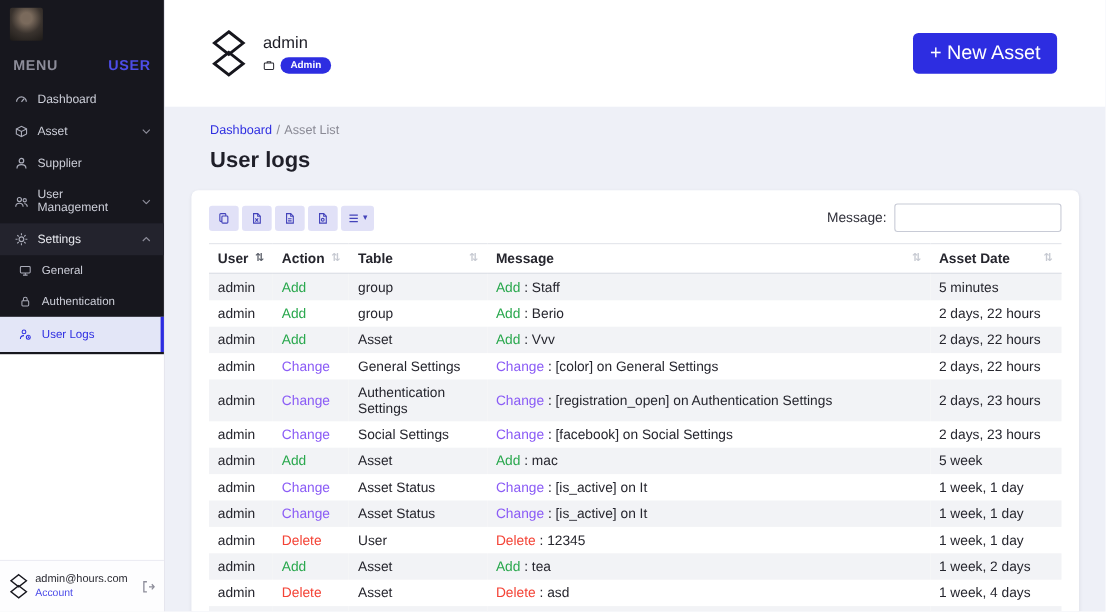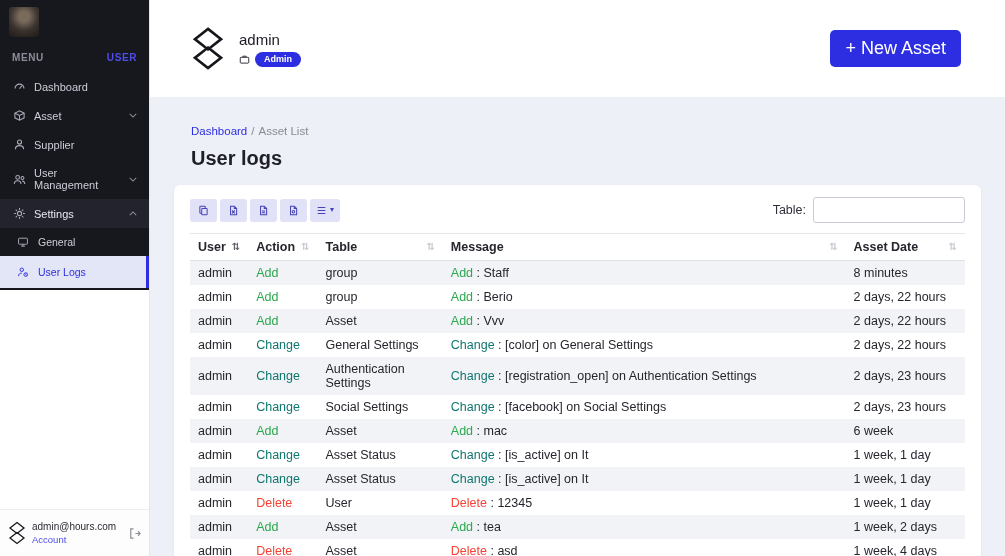--- a/index.html
+++ b/index.html
@@ -5,21 +5,21 @@
   * { margin:0; padding:0; box-sizing:border-box; }
   html,body { width:1005px; height:556px; overflow:hidden; }
   body { font-family:"Liberation Sans","DejaVu Sans",sans-serif; background:#eef0f7; color:#212529; }
   .app { display:flex; width:1005px; height:556px; }
 
   
   .sidebar { width:150px; flex-shrink:0; background:#ffffff; display:flex; flex-direction:column; border-right:1px solid #e6e6ee; }
   .sidebar-dark { background:#17171e; color:#c7c9d3; padding-bottom:2px; }
   .avatar-wrap { padding:7px 9px 2px; }
   .avatar { width:30px; height:30px; border-radius:2px; background:radial-gradient(circle at 50% 32%, #7a6a5c 0 20%, #3a332e 55%, #1d1a18 100%); cursor:pointer; }
-  .menu-head { display:flex; justify-content:space-between; align-items:center; padding:13px 12px 9px; font-size:10px; font-weight:bold; letter-spacing:.6px; color:#8d8d9a; }
+  .menu-head { display:flex; justify-content:space-between; align-items:center; padding:13px 12px 9px; font-size:13px; font-weight:bold; letter-spacing:.6px; color:#8d8d9a; }
   .menu-head .user-lbl { color:#4d4de8; }
   .nav-item { display:flex; align-items:center; gap:8px; padding:8px 12px; font-size:11px; color:#ccced8; cursor:pointer; }
   .nav-item .nicon { display:flex; width:14px; justify-content:center; color:#a9abb8; flex-shrink:0; }
   .nav-item .chev { margin-left:auto; color:#8d8d9a; display:flex; }
   .nav-item.settings-open { background:#23232d; color:#e8e9ef; }
   .sub-item { padding:8px 12px 8px 16px; font-size:10.5px; }
   .sub-item.active { background:#e3e6f7; color:#2d2de1; border-right:3px solid #2d2de1; padding-top:10px; padding-bottom:10px; }
   .sub-item.active .nicon { color:#2d2de1; }
   .sidebar-footer { margin-top:auto; display:flex; align-items:center; gap:6px; padding:11px 8px; border-top:1px solid #ececf3; background:#fdfdfe; }
   .footer-logo { color:#17171e; display:flex; flex-shrink:0; }
@@ -32,21 +32,21 @@
   .main { flex:1; display:flex; flex-direction:column; min-width:0; }
   .topbar { height:97px; background:#fff; display:flex; align-items:center; padding:0 44px 0 41px; flex-shrink:0; }
   .brand-logo { color:#16161d; display:flex; }
   .user-block { margin-left:14px; display:flex; flex-direction:column; gap:4px; }
   .user-name { font-size:15px; color:#1b1b24; }
   .badge-row { display:flex; align-items:center; gap:5px; }
   .badge-icon { color:#2b2b33; display:flex; }
   .role-badge { background:#2d2de1; color:#fff; font-size:9px; font-weight:bold; padding:2.5px 9px; border-radius:9px; cursor:pointer; }
   .new-asset-btn { margin-left:auto; background:#2d2de1; color:#fff; border:none; border-radius:5px; font-size:18px; padding:8px 15px; cursor:pointer; font-family:inherit; }
 
-  .content { flex:1; padding:26px 24px 0; overflow:hidden; }
+  .content { flex:1; padding:14px 24px 0; overflow:hidden; }
   .breadcrumb { font-size:11.5px; margin:2px 0 10px 17px; }
   .breadcrumb .bc-link { color:#2d2de1; cursor:pointer; text-decoration:none; }
   .breadcrumb .bc-sep { color:#8a8a95; margin:0 4px; }
   .breadcrumb .bc-current { color:#8a8a95; }
   .page-title { font-size:20px; font-weight:bold; color:#1f1f29; margin:0 0 15px 17px; }
 
   .card { background:#fff; border-radius:6px; padding:12px 16px 16px; box-shadow:0 1px 3px rgba(30,30,60,.07); }
   .card-toolbar { display:flex; align-items:center; margin-bottom:10px; }
   .export-group { display:flex; gap:3px; }
   .export-btn { height:23px; min-width:27px; padding:0 6px; background:#e1e1f7; border:none; border-radius:3px; color:#4343ba; display:flex; align-items:center; justify-content:center; gap:3px; cursor:pointer; }
@@ -56,21 +56,21 @@
   .search-input { width:152px; height:26px; border:1px solid #c8cbd6; border-radius:3px; margin-left:7px; padding:0 7px; font-size:12px; font-family:inherit; outline:none; }
 
   table.log-table { width:100%; border-collapse:collapse; font-size:12.5px; }
   .log-table thead th { text-align:left; font-weight:bold; color:#26262e; padding:6px 8px; border-top:1px solid #e3e5ea; border-bottom:1px solid #dfe2e8; cursor:pointer; }
   .th-inner { display:flex; align-items:center; justify-content:space-between; gap:6px; }
   .sort-ic { font-size:10px; color:#c7cad2; line-height:1; }
   .sort-ic.active { color:#5d616b; }
   .log-table tbody td { padding:5px 8px; color:#26262e; }
   .log-table tbody tr:nth-child(odd) { background:#f2f3f6; }
   .act-add { color:#2aa84e;text-align:right; }
-  .act-change { color:#0f766e; }
+  .act-change { color:#8b5cf6; }
   .act-delete { color:#f44336; }
 
   svg { display:block; }
 </style>
 </head>
 <body>
 
 <div class="app">
 
   <aside class="sidebar">
@@ -154,20 +154,29 @@
         <span class="nicon">
           <svg width="12" height="12" viewBox="0 0 14 14" fill="none" stroke="currentColor" stroke-width="1.1">
               <rect x="1.8" y="2.6" width="10.4" height="7" rx="1"></rect>
               <path d="M7 9.6v2.2M4.6 11.8h4.8"></path>
             </svg>
         </span>
         <span class="nlabel">General</span>
       </div>
 
 
+      <div class="nav-item sub-item">
+        <span class="nicon">
+          <svg width="12" height="12" viewBox="0 0 14 14" fill="none" stroke="currentColor" stroke-width="1.1">
+              <rect x="3.4" y="6.3" width="7.2" height="5.6" rx="1"></rect>
+              <path d="M5 6.3V4.6a2 2 0 0 1 4 0v1.7"></path>
+            </svg>
+        </span>
+        <span class="nlabel">Authentication</span>
+      </div>
 
       <div class="nav-item sub-item active">
         <span class="nicon">
           <svg width="12" height="12" viewBox="0 0 14 14" fill="none" stroke="currentColor" stroke-width="1.1">
               <circle cx="5.6" cy="4.4" r="2"></circle>
               <path d="M1.8 11.8c0-2.3 1.7-3.5 3.8-3.5"></path>
               <circle cx="10.2" cy="10" r="2.1"></circle>
               <path d="M10.2 8.9v1.1l.8.6"></path>
             </svg>
         </span>
@@ -256,21 +265,21 @@
                 </svg>
             </button>
             <button class="export-btn" title="Column visibility">
               <svg width="11" height="11" viewBox="0 0 13 13" fill="none" stroke="currentColor" stroke-width="1.3">
                   <path d="M2 3h9M2 6.5h9M2 10h9"></path>
                 </svg>
               <span class="caret">▾</span>
             </button>
           </div>
           <div class="search-wrap">
-            <label class="search-label">Table:</label>
+            <label class="search-label">Message:</label>
             <input class="search-input" type="text" value="" style="">
           </div>
         </div>
 
         <table class="log-table">
           <colgroup>
             <col style="width:5.5%">
               <col style="width:7%">
               <col style="width:16.5%">
               <col style="width:55%">
@@ -309,21 +318,21 @@
                   </span>
                 </th>
             </tr>
           </thead>
           <tbody>
               <tr>
                 <td>admin</td>
                 <td><span class="act-add">Add</span></td>
                 <td>group</td>
                 <td><span class="act-add">Add</span> : Staff</td>
-                <td>8 minutes</td>
+                <td>5 minutes</td>
               </tr>
               <tr>
                 <td>admin</td>
                 <td><span class="act-add">Add</span></td>
                 <td>group</td>
                 <td><span class="act-add">Add</span> : Berio</td>
                 <td>2 days, 22 hours</td>
               </tr>
               <tr>
                 <td>admin</td>
@@ -351,21 +360,21 @@
                 <td><span class="act-change">Change</span></td>
                 <td>Social Settings</td>
                 <td><span class="act-change">Change</span> : [facebook] on Social Settings</td>
                 <td>2 days, 23 hours</td>
               </tr>
               <tr>
                 <td>admin</td>
                 <td><span class="act-add">Add</span></td>
                 <td>Asset</td>
                 <td><span class="act-add">Add</span> : mac</td>
-                <td>6 week</td>
+                <td>5 week</td>
               </tr>
               <tr>
                 <td>admin</td>
                 <td><span class="act-change">Change</span></td>
                 <td>Asset Status</td>
                 <td><span class="act-change">Change</span> : [is_active] on It</td>
                 <td>1 week, 1 day</td>
               </tr>
               <tr>
                 <td>admin</td>

